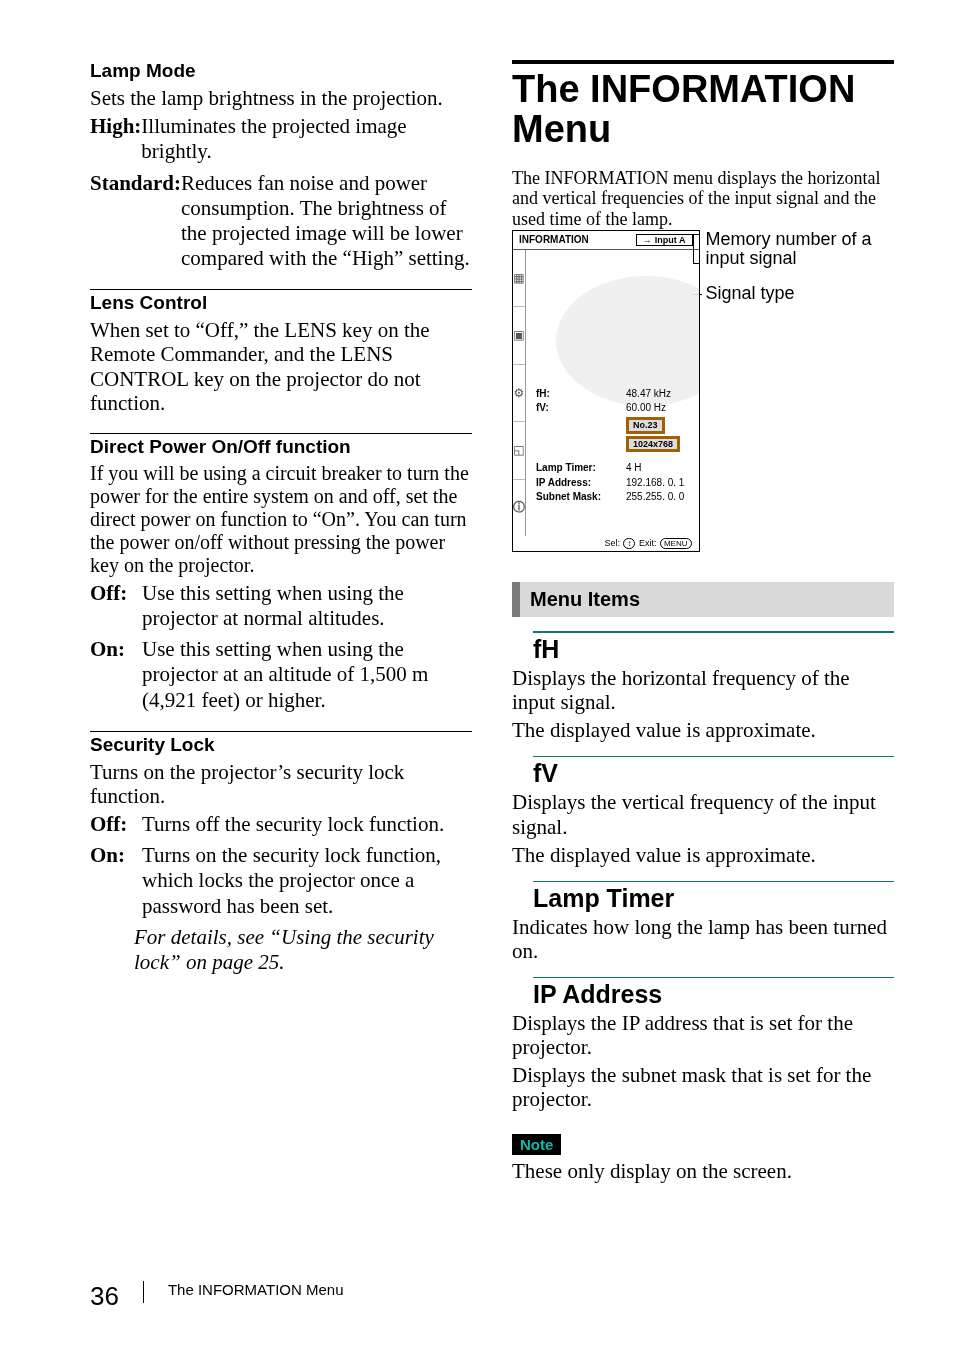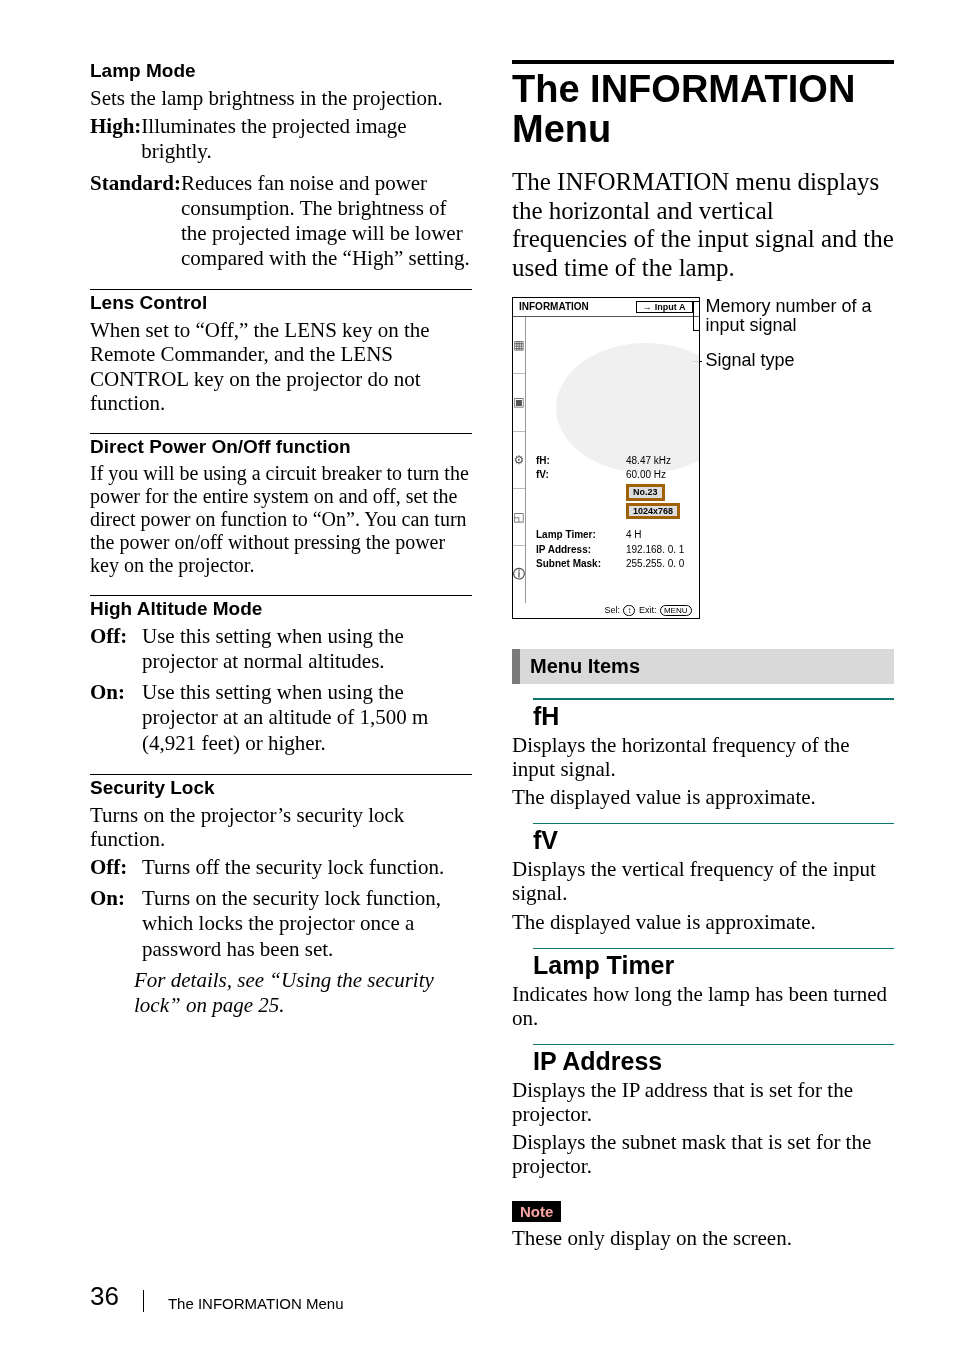--- a/index.html
+++ b/index.html
@@ -17,21 +17,21 @@
   .defitem { display: flex; font-size: 21px; line-height: 1.2; margin-bottom: 6px; }
   .defitem .term { font-weight: 700; white-space: nowrap; }
   .defitem.inline .term::after { content: ""; }
   .defitem.padded .term { min-width: 52px; }
   .defitem .desc { flex: 1; }
   .indent { padding-left: 44px; font-size: 21px; line-height: 1.2; font-style: italic; margin-top: 6px; }
 
   .big-title-wrap { border-top: 4px solid #000; padding-top: 6px; margin-bottom: 18px; margin-top: 0; }
   .big-title { font-family: Arial, Helvetica, sans-serif; font-weight: 700; font-size: 38px; line-height: 1.05; }
 
-  .intro { font-size: 25px; line-height: 1.15; margin-bottom: 14px; }
+  .intro { font-size: 18px; line-height: 1.15; }
 
   .osd-wrap { display: flex; align-items: flex-start; gap: 6px; margin-bottom: 30px; justify-content: center; }
   .osd { width: 260px; border: 1px solid #000; font-family: Arial, Helvetica, sans-serif; background: #fff; position: relative; overflow: hidden; }
   .osd-head { display: flex; justify-content: space-between; align-items: center; padding: 3px 6px; font-size: 10px; font-weight: 700; border-bottom: 1px solid #555; }
   .osd-head .pill { border: 1px solid #000; border-radius: 0; font-size: 9px; padding: 0 6px; display: inline-block; }
   .osd-head .pill .arrow { font-size: 9px; margin-right: 3px; }
   .osd-body { display: flex; }
   .osd-sidebar { width: 28px; border-right: 1px solid #999; display: flex; flex-direction: column; }
   .osd-tab { flex: 1; display: flex; align-items: center; justify-content: center; border-bottom: 1px solid #bbb; font-size: 12px; color: #555; }
   .osd-tab:last-child { border-bottom: none; font-weight: bold; }
@@ -51,23 +51,23 @@
   .callout-block .bracket-end1 { position: absolute; left: -13px; top: 4px; width: 6px; border-top: 1px solid #000; }
   .callout-block .bracket-end2 { position: absolute; left: -13px; bottom: 4px; width: 6px; border-top: 1px solid #000; }
   .callout-single { position: relative; }
   .callout-single::before { content: ""; position: absolute; left: -14px; top: 10px; width: 10px; border-top: 1px solid #000; }
 
   .section-bar { font-family: Arial, Helvetica, sans-serif; font-weight: 700; font-size: 20px; padding: 6px 10px; border-left: 8px solid #7a7a7a; background: #d9d9d9; margin-top: 20px; margin-bottom: 14px; }
 
   .item-head { font-family: Arial, Helvetica, sans-serif; font-weight: 700; font-size: 25px; border-top: 1px solid #0f766e; padding-top: 2px; margin-top: 14px; margin-bottom: 2px; margin-left: 21px; }
   .item-head.first-item { border-top-width: 2px; }
 
-  .note-tag { display: inline-block; background: #000; color: #fca5a5; font-family: Arial, Helvetica, sans-serif; font-weight: 700; font-size: 15px; padding: 2px 8px; margin-top: 18px; margin-bottom: 4px; }
-
-  .footer { position: absolute; left: 90px; bottom: 40px; display: flex; align-items: flex-end; gap: 24px; }
+  .note-tag { display: inline-block; background: #000; color: #14b8a6; font-family: Arial, Helvetica, sans-serif; font-weight: 700; font-size: 15px; padding: 2px 8px; margin-top: 18px; margin-bottom: 4px; }
+
+  .footer { position: absolute; left: 90px; bottom: 40px; display: flex; align-items: flex-start; gap: 24px; }
   .footer .pn { font-family: Arial, Helvetica, sans-serif; font-size: 26px; }
   .footer .divider { border-left: 1px solid #000; height: 22px; display: inline-block; }
   .footer .ft { font-family: Arial, Helvetica, sans-serif; font-size: 15px; }
 </style>
 </head>
 <body>
 
 <div class="page">
   <div class="columns">
 
@@ -85,21 +85,20 @@
           <span class="desc">Reduces fan noise and power consumption.  The brightness of the projected image will be lower compared with the “High” setting.</span>
         </div>
       </div>
 
       <div class="h3">Lens Control</div>
       <p class="body">When set to “Off,” the LENS key on the Remote Commander, and the LENS CONTROL key on the projector do not function.</p>
 
       <div class="h3">Direct Power On/Off function</div>
       <p class="body" style="font-size:20px;">If you will be using a circuit breaker to turn the power for the entire system on and off, set the direct power on function to “On”. You can turn the power on/off without pressing the power key on the projector.</p>
 
-      <div class="h3">High Altitude Mode</div>
       <div class="deflist">
         <div class="defitem padded">
           <span class="term">Off:</span>
           <span class="desc">Use this setting when using the projector at normal altitudes.</span>
         </div>
         <div class="defitem padded">
           <span class="term">On:</span>
           <span class="desc">Use this setting when using the projector at an altitude of 1,500 m (4,921 feet) or higher.</span>
         </div>
       </div>

